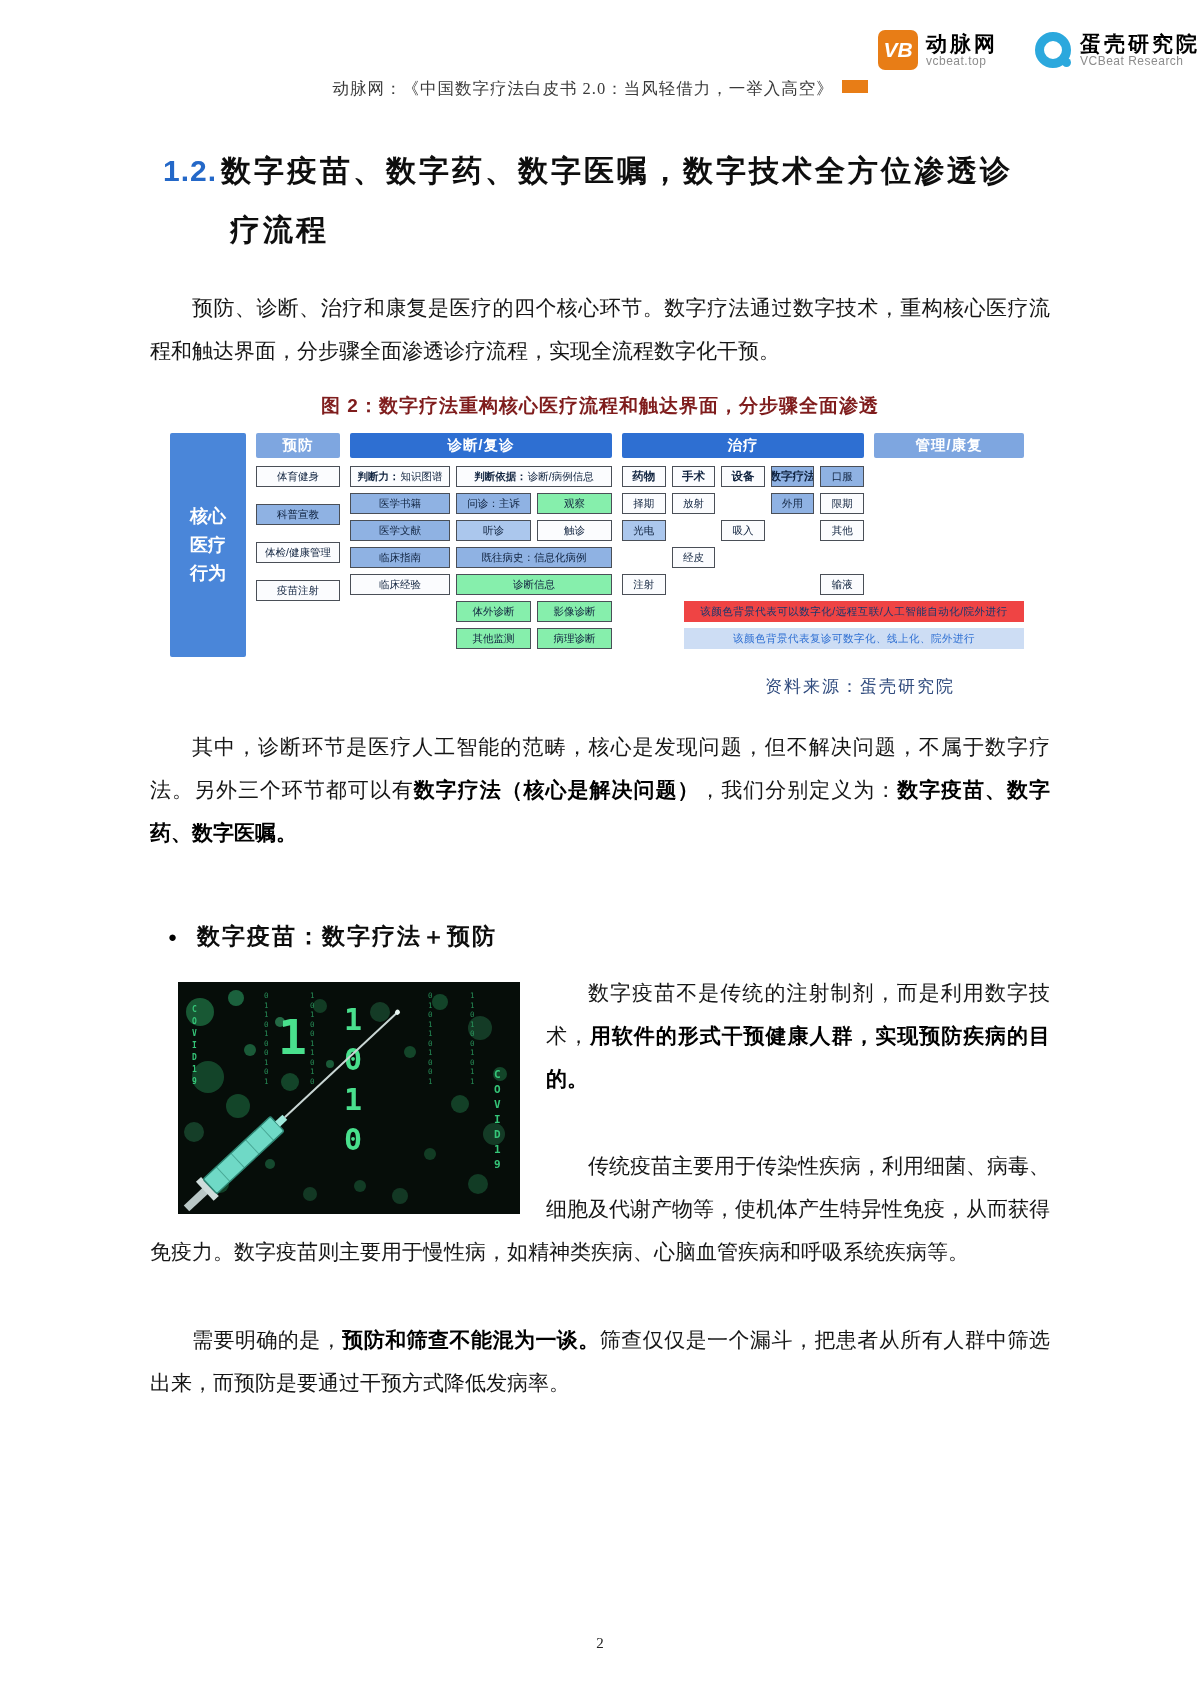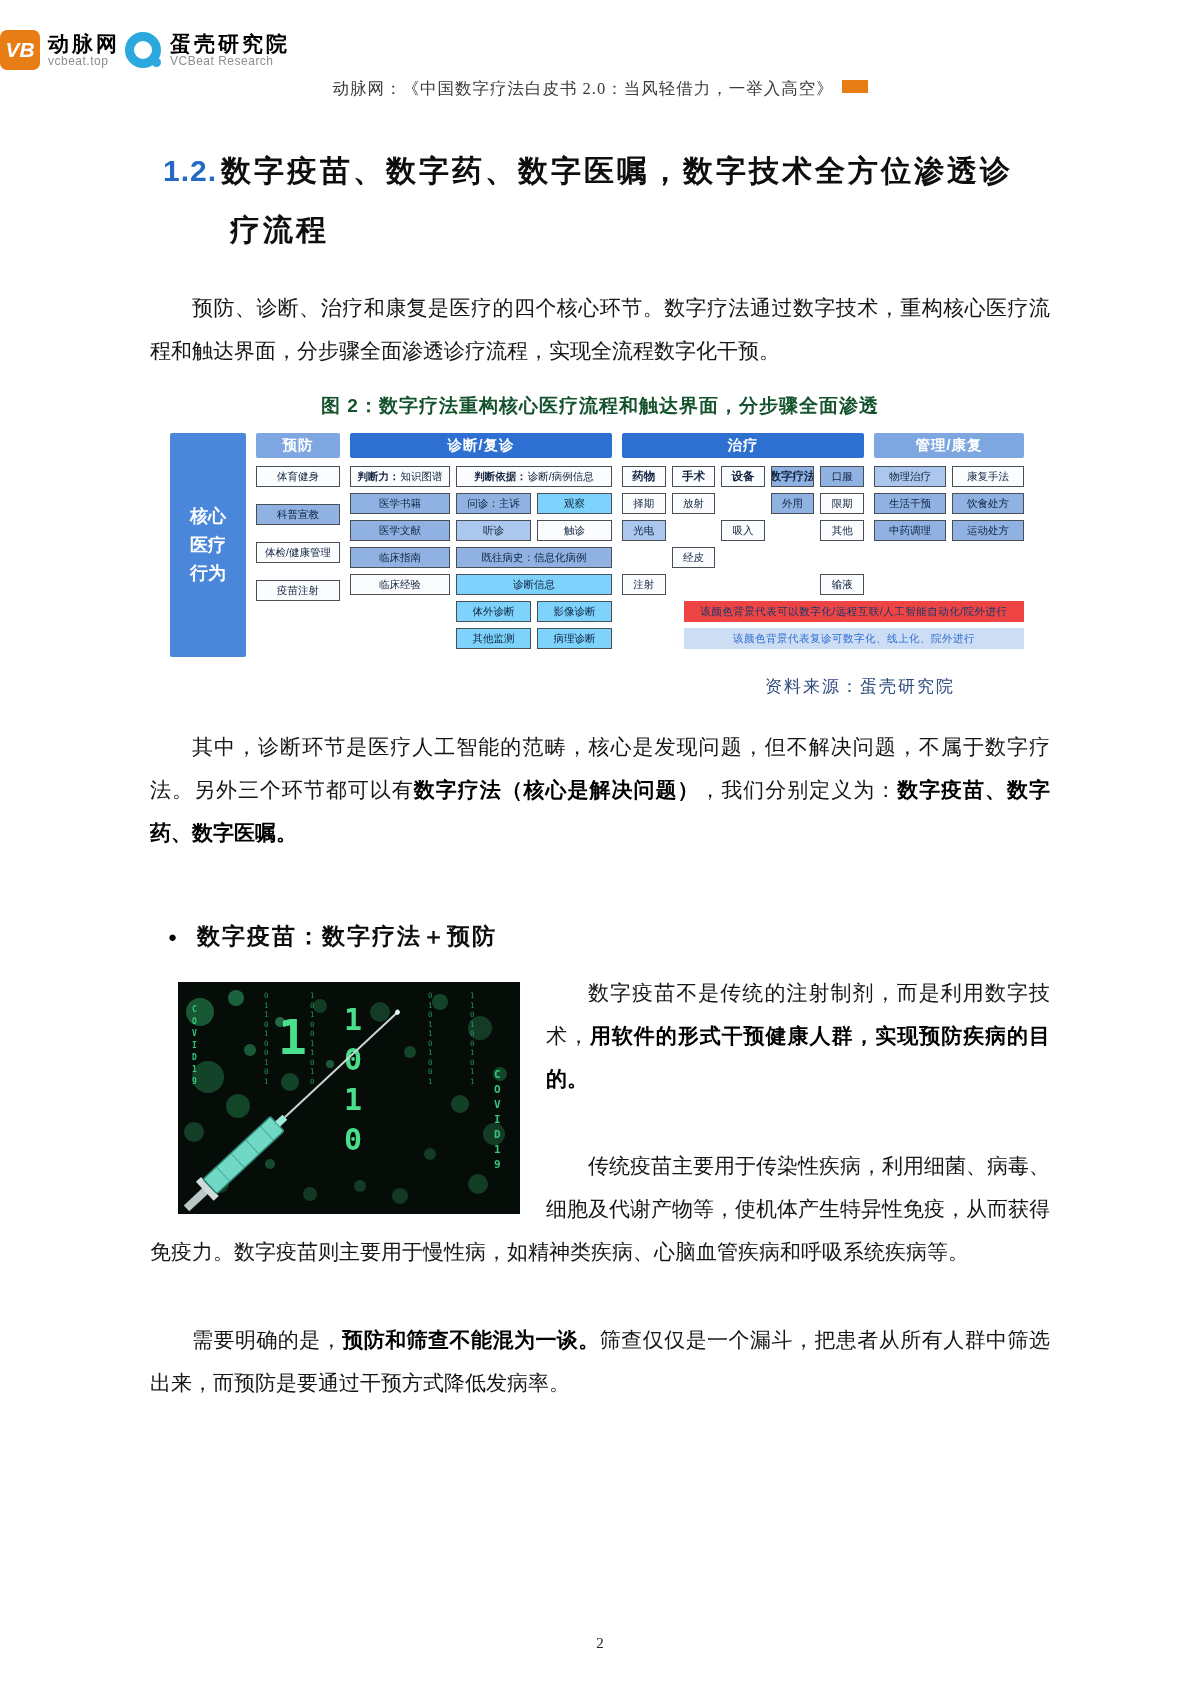--- a/index.html
+++ b/index.html
@@ -1,21 +1,21 @@
 <!DOCTYPE html>
 <html lang="zh"><head>
 <meta charset="utf-8">
 <style>
   html,body{margin:0;padding:0;background:#888;}
   .page{width:1200px;height:1698px;position:relative;background:#fff;margin:0 auto;
         font-family:"Liberation Serif","DejaVu Serif",serif;color:#1d1d1f;overflow:hidden;}
 
   
   header{padding-top:30px;}
-  .logos{display:flex;align-items:center;gap:4px;}
+  .logos{display:flex;justify-content:flex-end;align-items:center;gap:36px;}
   .logo{display:flex;align-items:center;gap:8px;}
   .vb-mark{width:40px;height:40px;background:#e87d16;border-radius:7px;color:#fff;
            font-family:"Liberation Sans",sans-serif;font-weight:bold;font-style:italic;
            font-size:21px;display:flex;align-items:center;justify-content:center;}
   .logo-text{display:flex;flex-direction:column;line-height:1.1;font-family:"Liberation Sans",sans-serif;}
   .logo-cn{font-size:21px;font-weight:bold;color:#000000;letter-spacing:3px;}
   .logo-sub{font-size:12px;color:#8d8d8d;letter-spacing:.5px;}
   .egg-mark{width:38px;height:38px;position:relative;}
   .egg-ring{position:absolute;left:1px;top:1px;width:18px;height:18px;border:9px solid #2ba8dd;border-radius:50%;}
   .egg-dot{position:absolute;right:1px;bottom:2px;width:9px;height:9px;background:#2ba8dd;border-radius:50%;}
@@ -27,41 +27,41 @@
      letter-spacing:3px;line-height:1.95;color:#0e0e0e;padding-left:80px;text-indent:-67px;font-weight:bold;}
   .sec-num{color:#2468c8;letter-spacing:1px;margin-right:4px;}
 
   
   p.body{margin:28px 150px 0;font-size:21px;line-height:2.05;text-align:justify;text-indent:2em;color:#161616;}
   .seg-b{font-weight:bold;color:#000;}
 
   
   figure{margin:20px 0 0;}
   figcaption{text-align:center;font-family:"Liberation Sans",sans-serif;font-weight:bold;
-             font-size:19px;color:#14532d;letter-spacing:1px;margin-bottom:14px;}
+             font-size:19px;color:#7f1d1d;letter-spacing:1px;margin-bottom:14px;}
   .diagram{position:relative;margin-left:170px;width:865px;height:224px;display:flex;gap:10px;
            font-family:"Liberation Sans",sans-serif;}
   .dg-side{width:76px;background:#4a86d9;color:#fff;display:flex;flex-direction:column;
            justify-content:center;align-items:center;font-size:18px;font-weight:bold;line-height:1.6;border-radius:2px;}
   .dg-group{display:flex;flex-direction:column;}
   .g-prev{width:84px}.g-diag{width:262px}.g-treat{width:242px}.g-mgmt{width:150px}
   .dg-head{height:25px;line-height:25px;text-align:center;color:#fff;font-weight:bold;
            font-size:14.5px;margin-bottom:8px;border-radius:2px;letter-spacing:1px;}
   .head-dark{background:#2e6fd2}.head-medium{background:#7ea6e0}
   .dg-rows{display:grid;gap:6px;grid-auto-rows:21px;}
   .g-prev .dg-rows{grid-template-columns:1fr;gap:17px;}
   .g-diag .dg-rows{grid-template-columns:100px 1fr 1fr;}
   .g-treat .dg-rows{grid-template-columns:repeat(5,1fr);}
   .g-mgmt .dg-rows{grid-template-columns:1fr 1fr;}
   .dg-cell{border:1.5px solid #4a4f57;display:flex;align-items:center;justify-content:center;
            font-size:10.5px;color:#10233f;overflow:hidden;white-space:nowrap;box-sizing:border-box;}
   .dg-cell b{margin-right:1px;}
   .dg-cell.bold{font-weight:bold;font-size:11.5px;}
   .tone-plain{background:#fbfcfe}.tone-medium{background:#8fb2e3}
-  .tone-soft{background:#abc7ed}.tone-light{background:#7dd3fc}
+  .tone-soft{background:#abc7ed}.tone-light{background:#86efac}
   .dg-empty{border:none;background:transparent;}
   .dg-legend{position:absolute;left:514px;right:11px;height:21px;display:flex;align-items:center;
              justify-content:center;font-size:10.5px;letter-spacing:.5px;}
   .legend-1{top:168px;background:#ef4444;color:#14386e;}
   .legend-2{top:195px;background:#cdddf4;color:#2e6fd2;}
   .fig-source{text-align:right;margin:18px 245px 0 0;font-family:"Liberation Sans",sans-serif;
               font-size:17px;color:#2f4a7d;letter-spacing:2px;}
 
   
   .bullet-head{margin:66px 150px 0;padding-left:18px;display:flex;align-items:center;gap:20px;
@@ -187,28 +187,20 @@
               <div class="dg-empty"></div>
               <div class="dg-empty"></div>
               <div class="dg-cell tone-plain">输液</div>
               <div class="dg-empty"></div>
               <div class="dg-empty"></div>
               <div class="dg-empty"></div>
             </div>
         </div>
         <div class="dg-group g-mgmt">
           <div class="dg-head head-medium">管理/康复</div>
-          <div class="dg-rows">
-              <div class="dg-cell tone-soft">物理治疗</div>
-              <div class="dg-cell tone-plain">康复手法</div>
-              <div class="dg-cell tone-medium">生活干预</div>
-              <div class="dg-cell tone-medium">饮食处方</div>
-              <div class="dg-cell tone-medium">中药调理</div>
-              <div class="dg-cell tone-medium">运动处方</div>
-            </div>
         </div>
         <div class="dg-legend legend-1">该颜色背景代表可以数字化/远程互联/人工智能自动化/院外进行</div>
         <div class="dg-legend legend-2">该颜色背景代表复诊可数字化、线上化、院外进行</div>
       </div>
       <div class="fig-source">资料来源：蛋壳研究院</div>
     </figure>
 
     <p class="body"><span>其中，诊断环节是医疗人工智能的范畴，核心是发现问题，但不解决问题，不属于数字疗法。另外三个环节都可以有</span><span class="seg-b">数字疗法（核心是解决问题）</span><span>，我们分别定义为：</span><span class="seg-b">数字疫苗、数字药、数字医嘱。</span></p>
 
     <div class="bullet-head">

